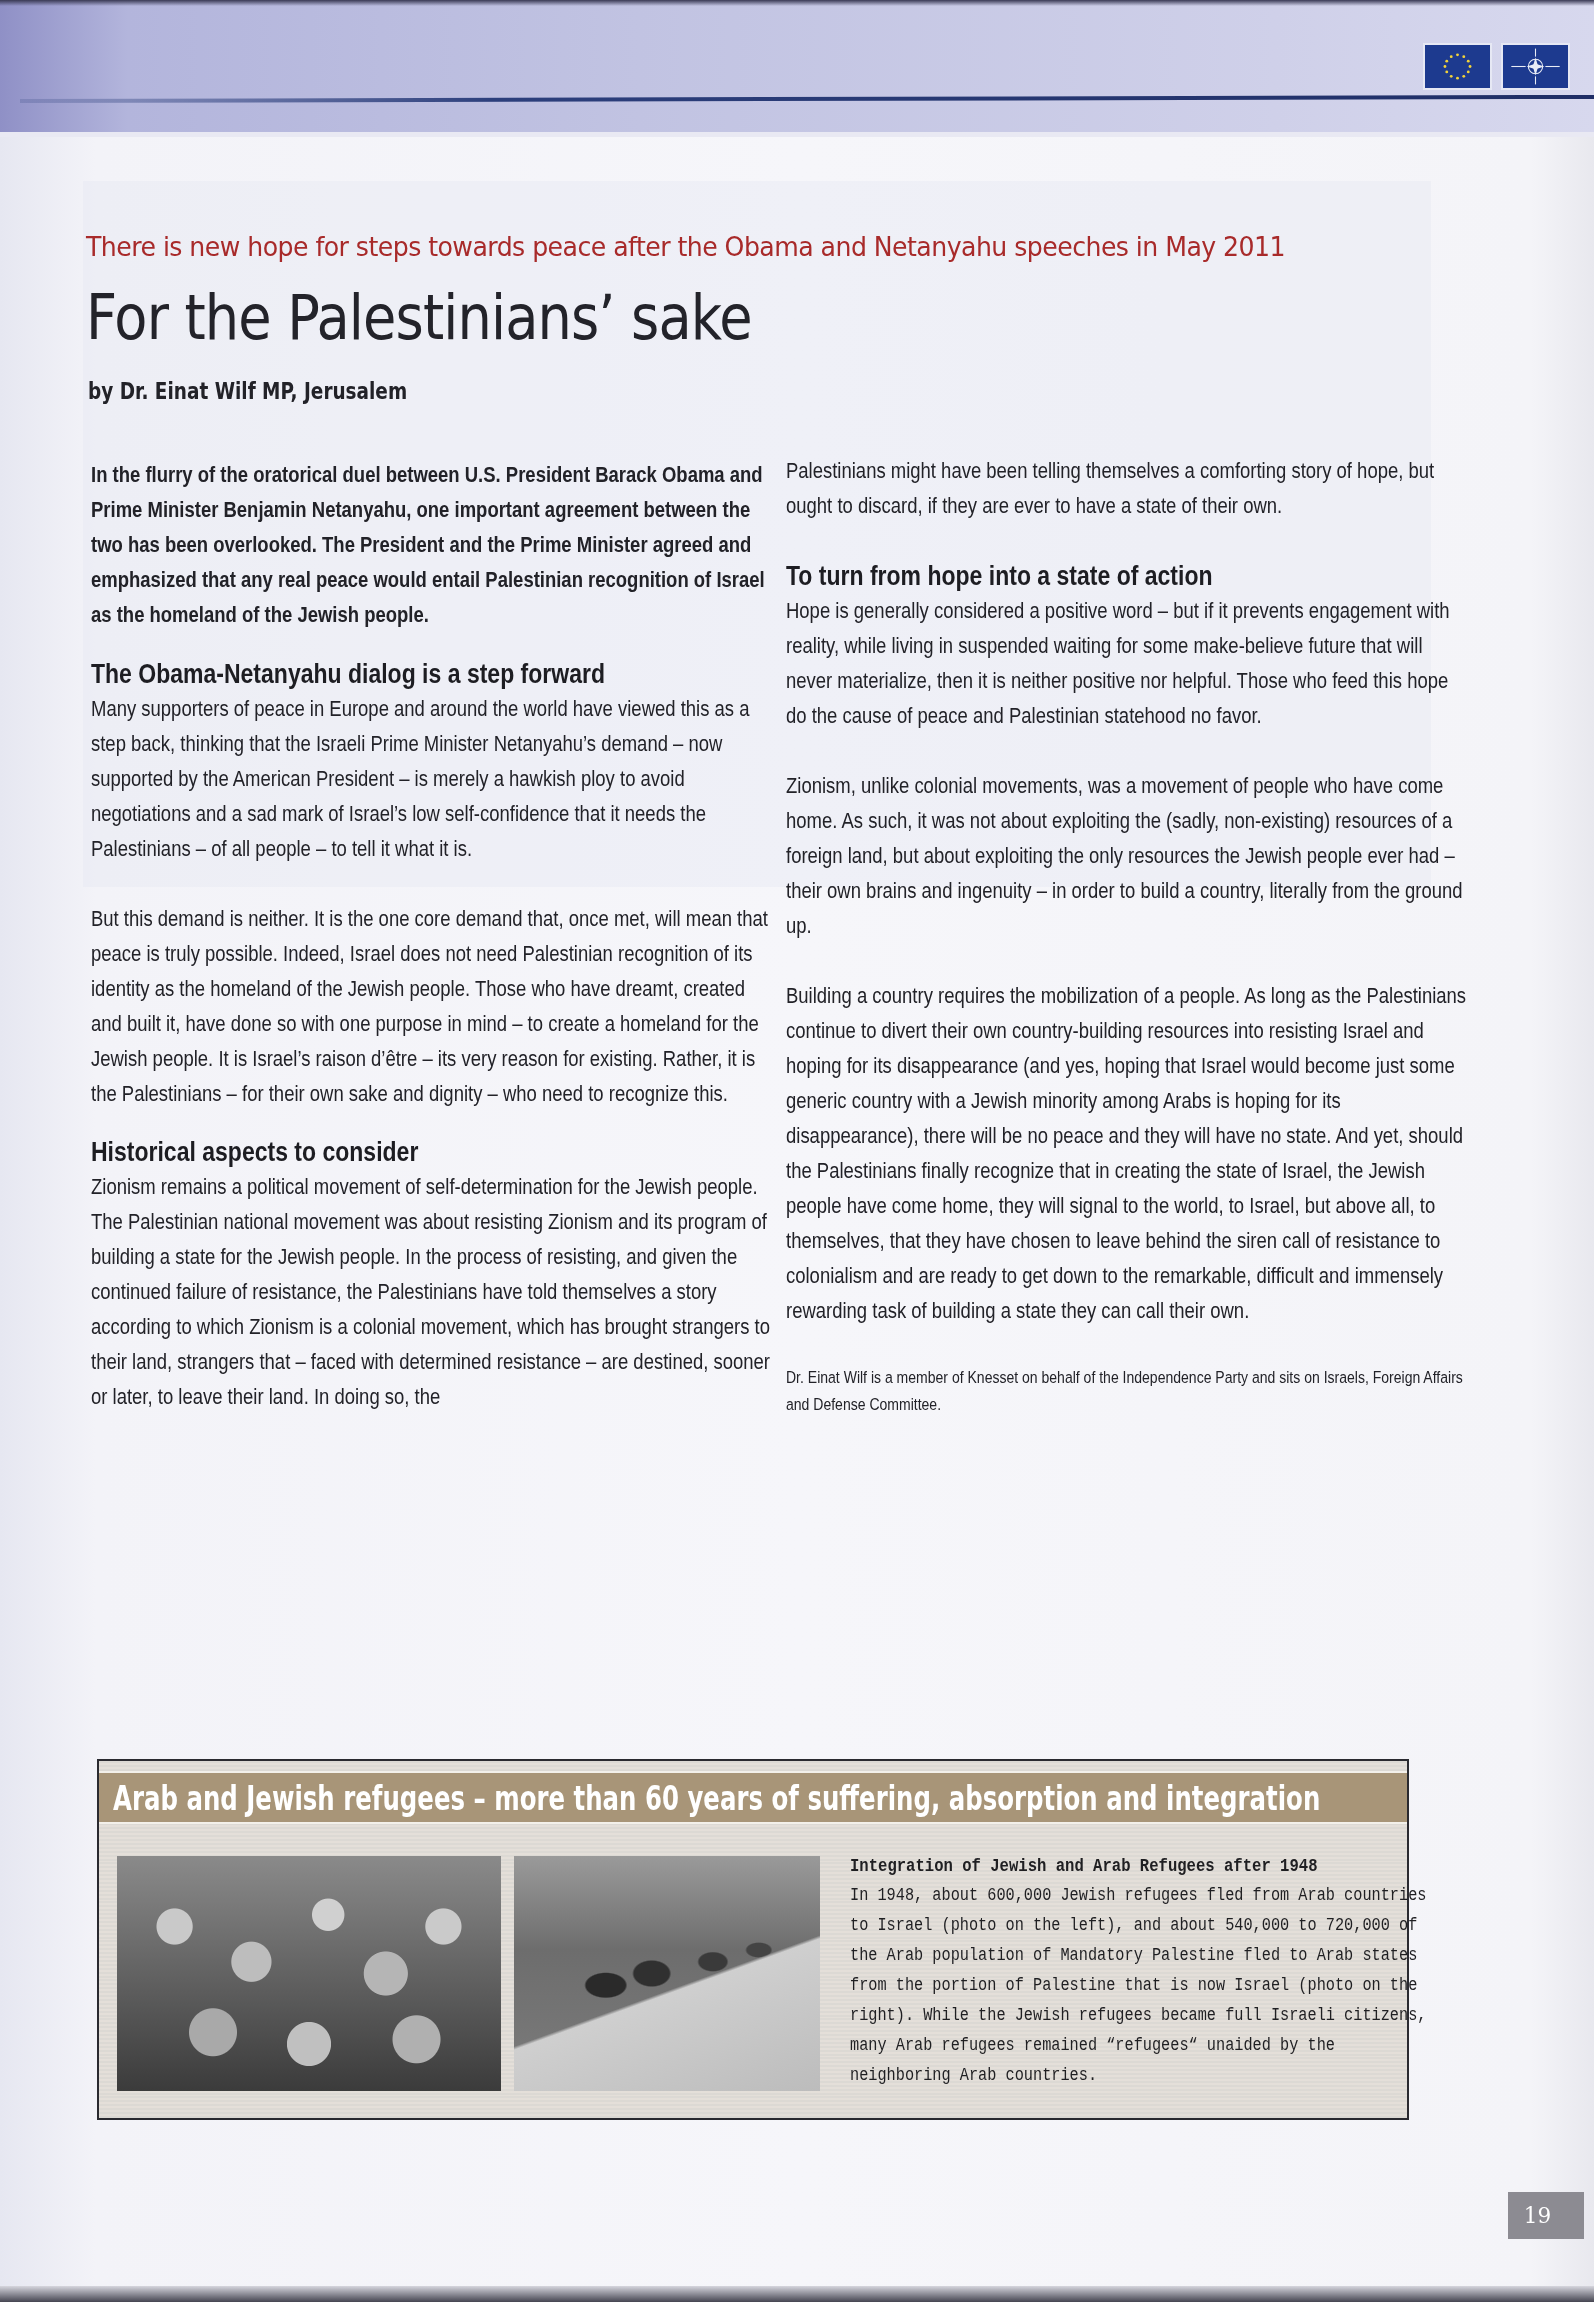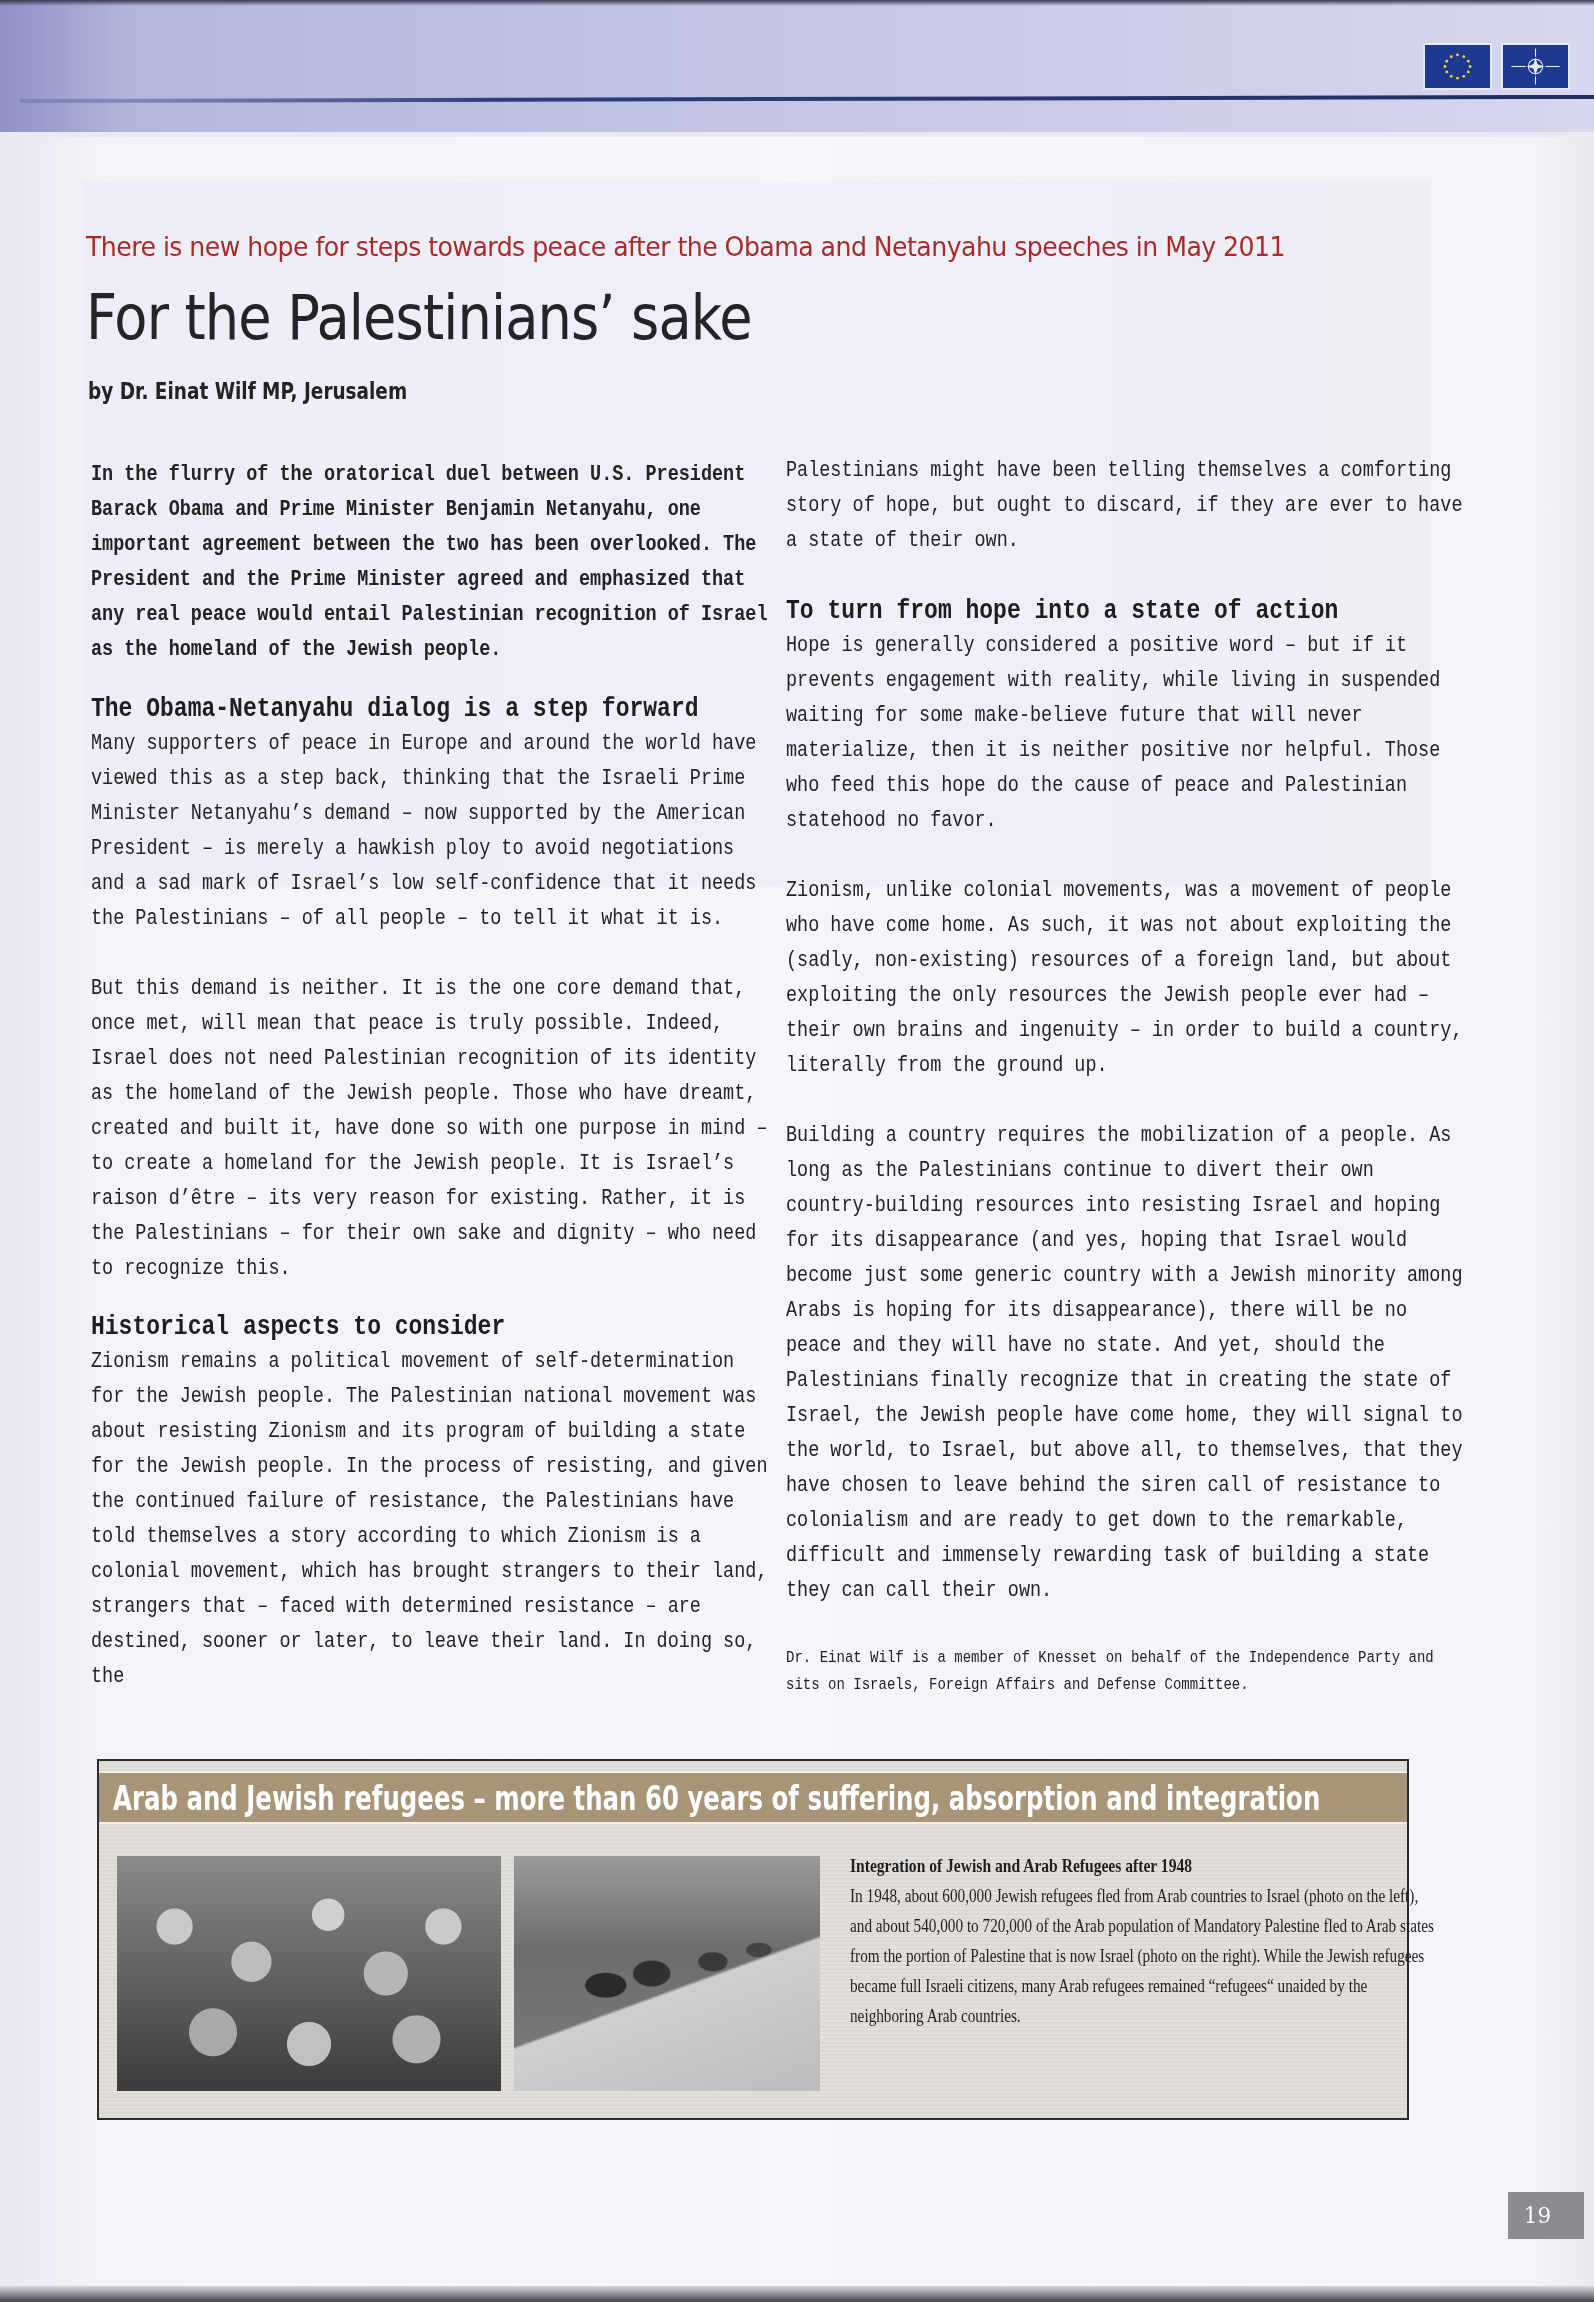--- a/index.html
+++ b/index.html
@@ -61,21 +61,21 @@
   .byline {
     position: absolute; left: 88px; top: 378px;
     font-family: "DejaVu Sans", sans-serif; font-weight: bold;
     font-size: 22.5px; color: #222228;
     transform: scaleX(0.82); transform-origin: left top;
     white-space: nowrap;
   }
 
   .col {
     position: absolute; width: 686px;
-    font-family: Liberation Mono, monospace;
+    font-family: Liberation Sans, sans-serif;
     font-size: 22px; line-height: 35px; color: #222228;
   }
   .col p, .col h2 {
     margin: 0; transform-origin: left top;
   }
   .col .inner { transform: scaleX(0.84); transform-origin: left top; width: 816px; }
   .lead { font-weight: bold; }
   .col h2 {
     font-size: 27.4px; font-weight: bold; line-height: 35px; color: #1d1d22;
     margin-top: 23.5px;
@@ -126,21 +126,21 @@
     background:
       linear-gradient(160deg, transparent 55%, #cfcfcf 56%, #bcbcbc 100%),
       radial-gradient(ellipse at 30% 55%, #2a2a2a 0 19.6px, transparent 21.6px),
       radial-gradient(ellipse at 45% 50%, #303030 0 17.6px, transparent 19.6px),
       radial-gradient(ellipse at 65% 45%, #3a3a3a 0 13.7px, transparent 15.7px),
       radial-gradient(ellipse at 80% 40%, #444 0 11.8px, transparent 13.7px),
       linear-gradient(180deg, #9a9a9a 0%, #6d6d6d 40%, #7c7c7c 100%);
   }
   .refugee-text {
     position: absolute; left: 751px; top: 90px; width: 588px;
-    font-family: Liberation Serif, serif; font-size: 18.6px; line-height: 30px;
+    font-family: Liberation Mono, monospace; font-size: 18.6px; line-height: 30px;
     color: #1f1f22;
   }
   .refugee-text .inner { transform: scaleX(0.82); transform-origin: left top; width: 720px; }
   .refugee-text h3 { margin: 0; font-size: 19px; font-weight: bold; }
   .refugee-text p { margin: 0; }
 
   .page-num {
     position: absolute; left: 1508px; top: 2192px; width: 76px; height: 47px;
     background: #8c8b92;
     color: #ffffff; font-family: "DejaVu Serif", serif; font-size: 21.6px;

